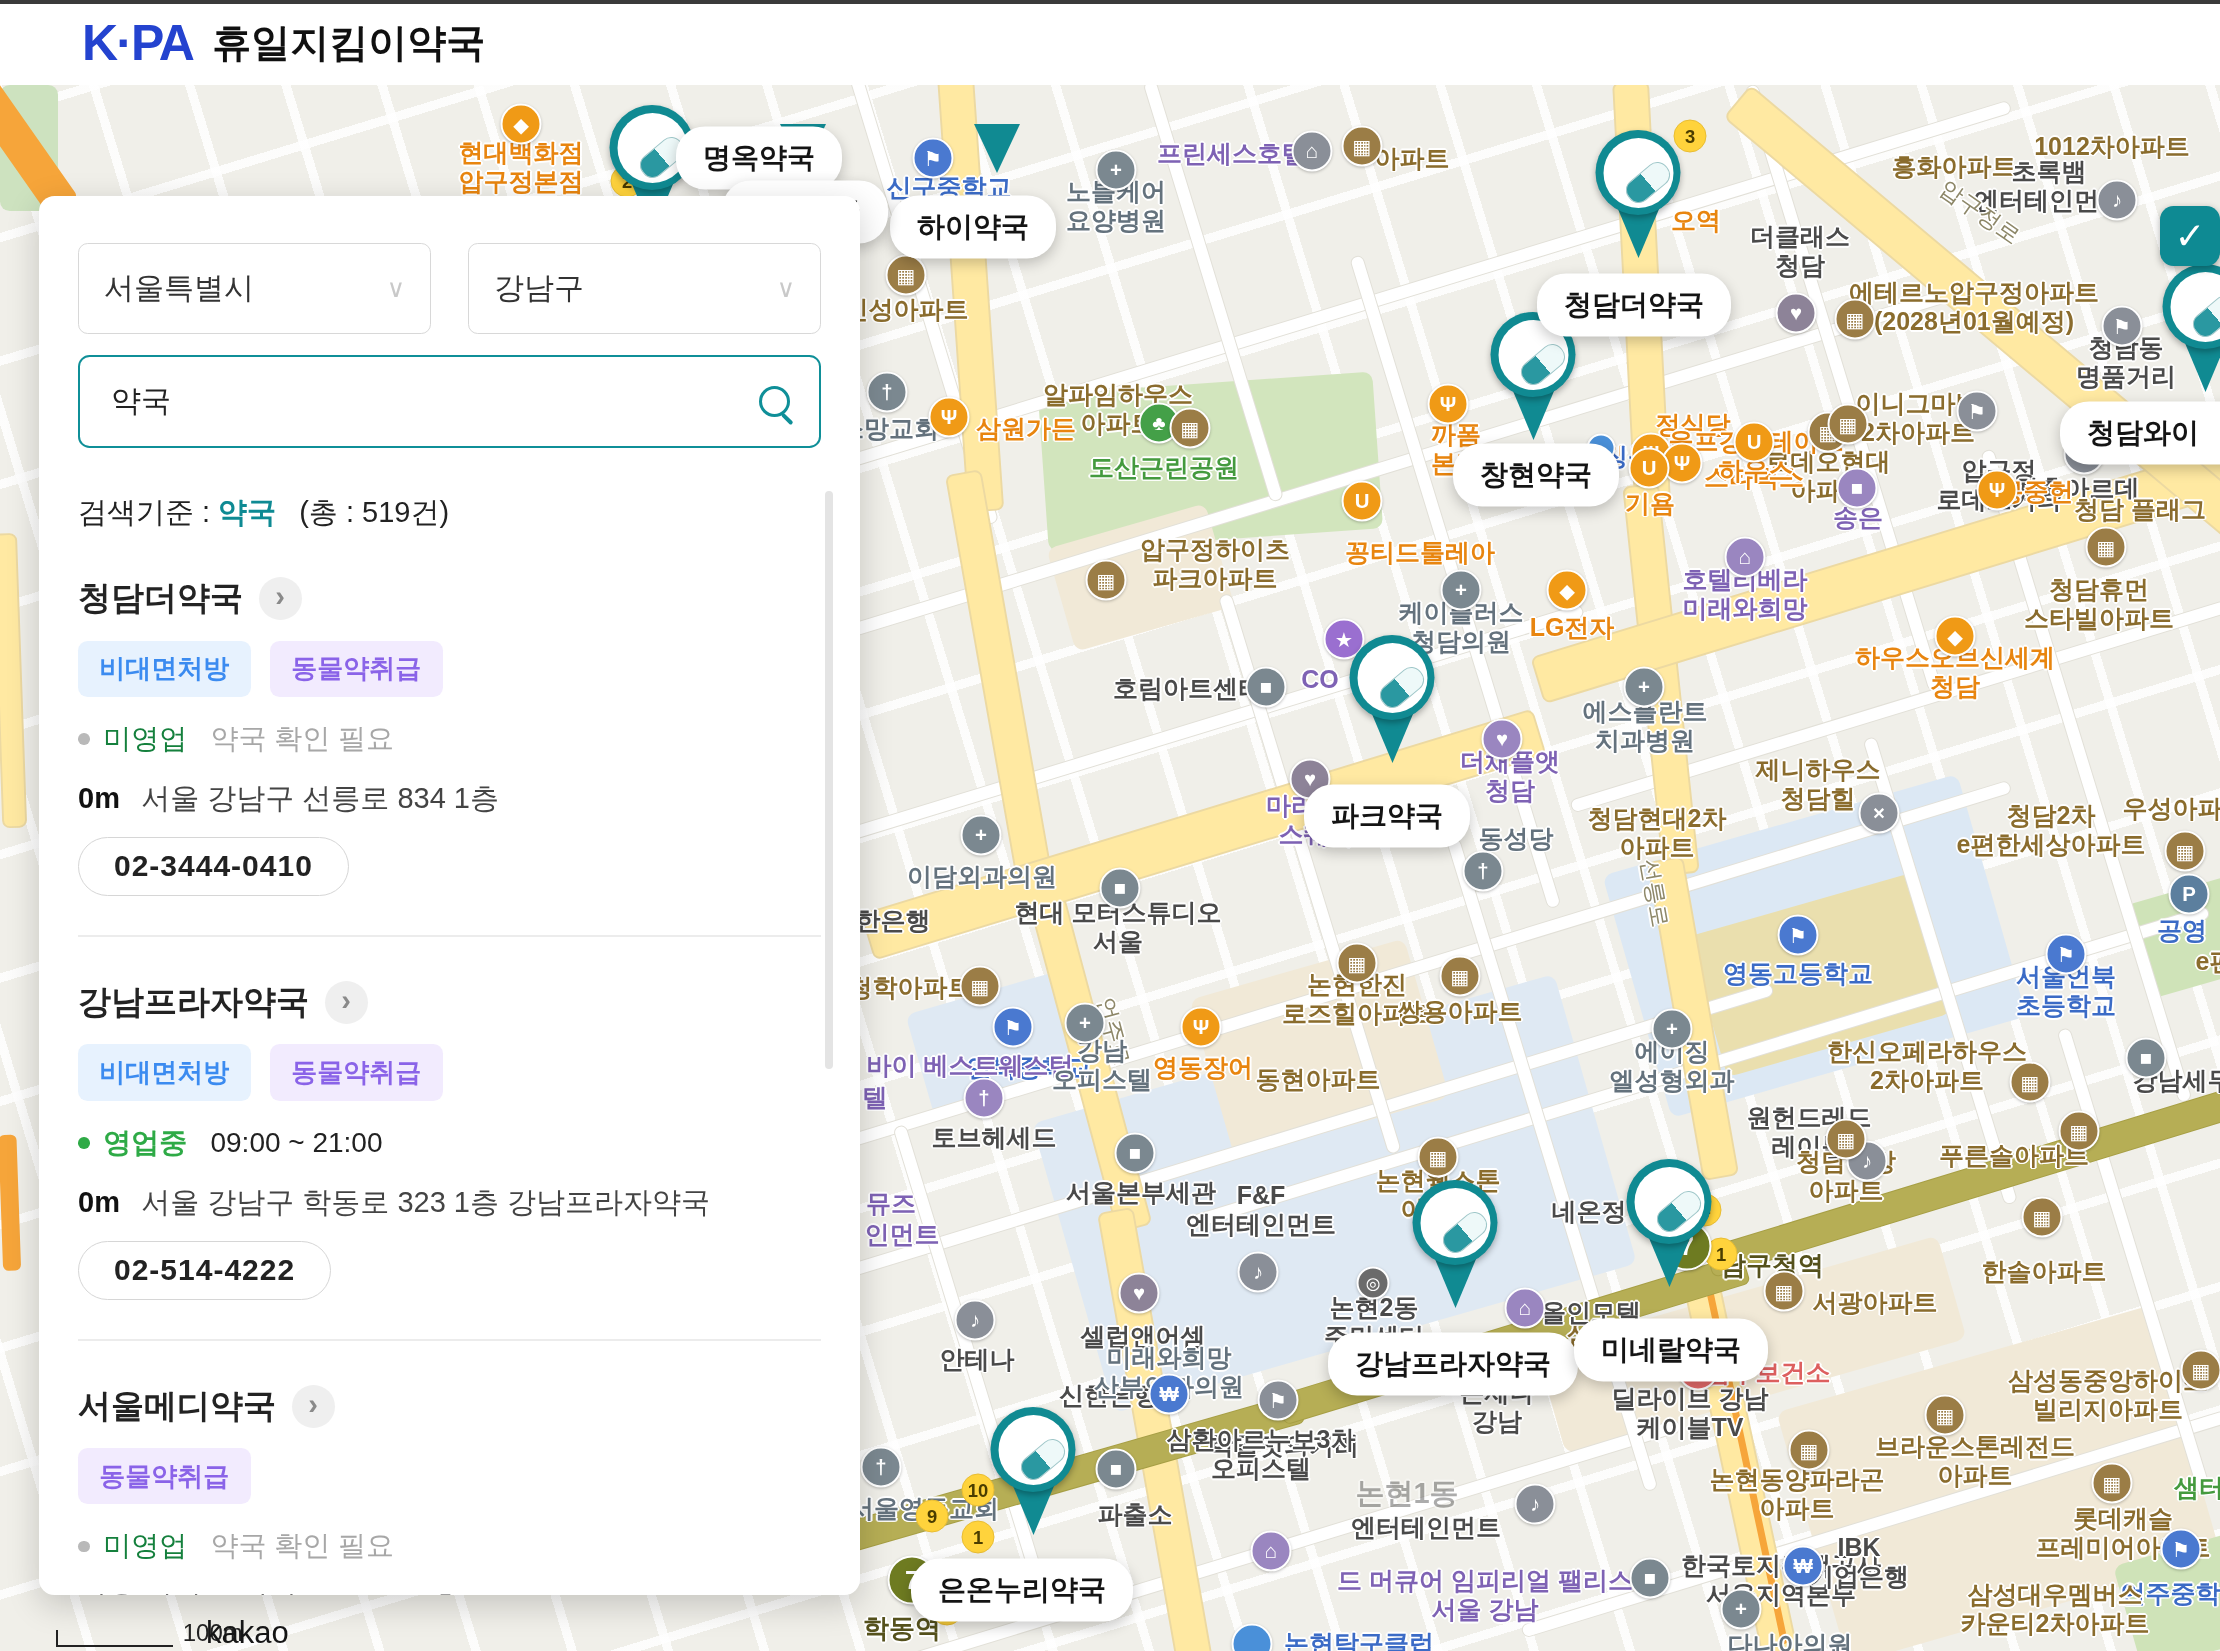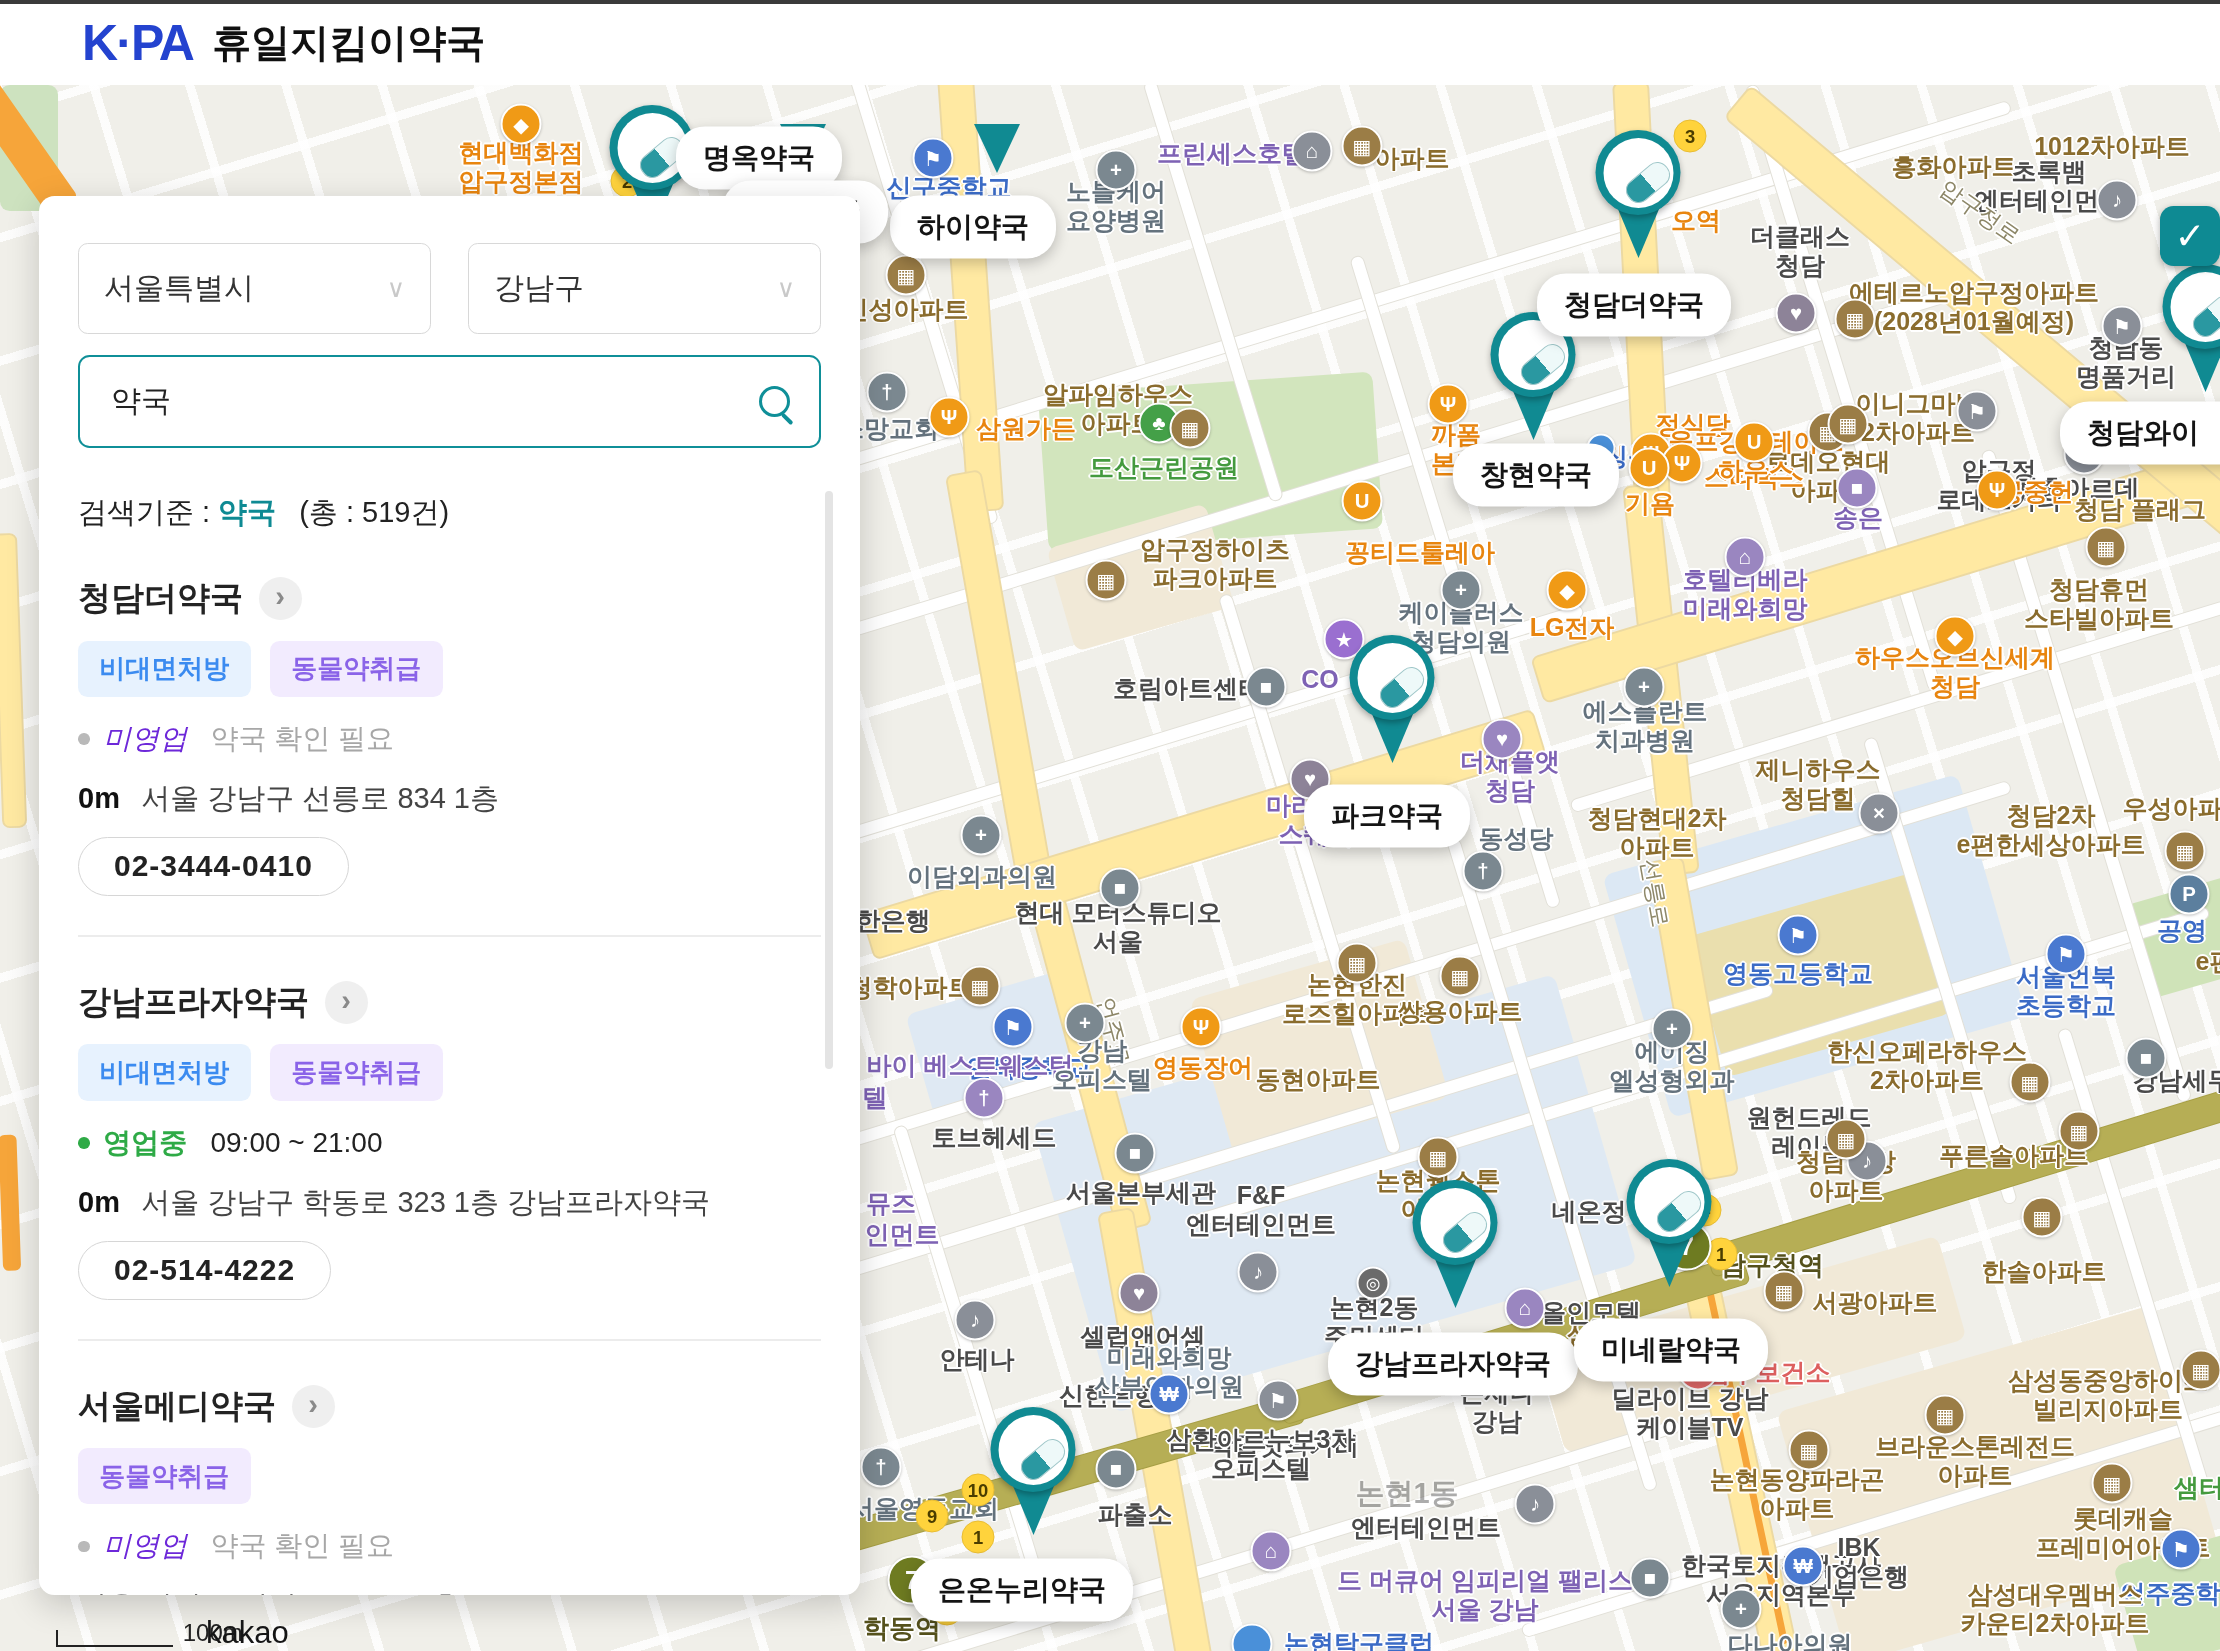--- a/index.html
+++ b/index.html
@@ -79,21 +79,21 @@
   .r-head{display:flex;align-items:center;gap:15.5px;}
   .r-name{font-size:33px;font-weight:800;color:#232323;}
   .r-chevron{width:43px;height:43px;border-radius:50%;background:#efefef;color:#8a8a8a;display:flex;
              align-items:center;justify-content:center;font-size:29px;font-weight:700;padding-bottom:3.9px;box-sizing:border-box;}
   .r-badges{display:flex;gap:19.4px;margin-top:19.4px;}
   .badge{padding:10.7px 21.3px;border-radius:9.7px;font-size:26px;font-weight:600;}
   .badge.tele{background:#e7f2fe;color:#3b8bf0;}
   .badge.animal{background:#f2ebfe;color:#8a63e8;}
   .r-status{margin-top:23px;font-size:28px;display:flex;align-items:center;gap:13.6px;}
   .r-status .dot{width:11.6px;height:11.6px;border-radius:50%;display:inline-block;}
-  .r-status.gray .dot{background:#b9b9b9;} .r-status.gray .state{color:#6d28d9;font-style:italic;} .r-status.gray .detail{color:#a7a7a7;margin-left:9.7px;}
+  .r-status.gray .dot{background:#b9b9b9;} .r-status.gray .state{color:#15803d;} .r-status.gray .detail{color:#a7a7a7;margin-left:9.7px;}
   .r-status.green .dot{background:#2eaa46;} .r-status.green .state{color:#2eaa46;font-weight:700;} .r-status.green .detail{color:#222;margin-left:9.7px;}
   .r-addr{margin-top:21.3px;font-size:29px;color:#444;display:flex;gap:21.3px;align-items:baseline;}
   .r-addr .dist{font-weight:800;color:#111;}
   .r-phone{display:inline-block;margin-top:17.5px;padding:11.6px 35px;border:1.9px solid #d6d6d6;border-radius:35px;
            font-size:30px;font-weight:700;color:#222;letter-spacing:1px;}
   .divider{height:1.9px;background:#ececec;margin-top:39px;}
   .scrollthumb{position:absolute;right:27px;top:295px;width:7.8px;height:578px;background:#e4e4e4;border-radius:3.9px;}
 
   
   .header{position:absolute;left:0;top:0;width:100%;height:85px;background:#fff;z-index:110;display:flex;align-items:center;}

